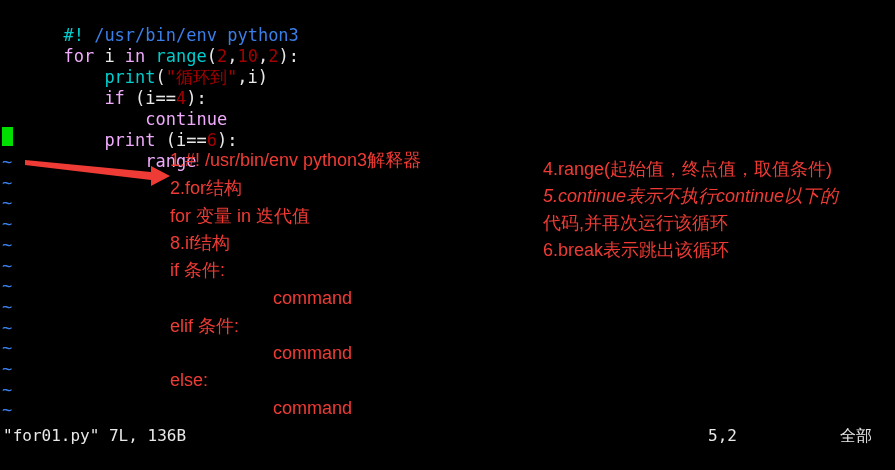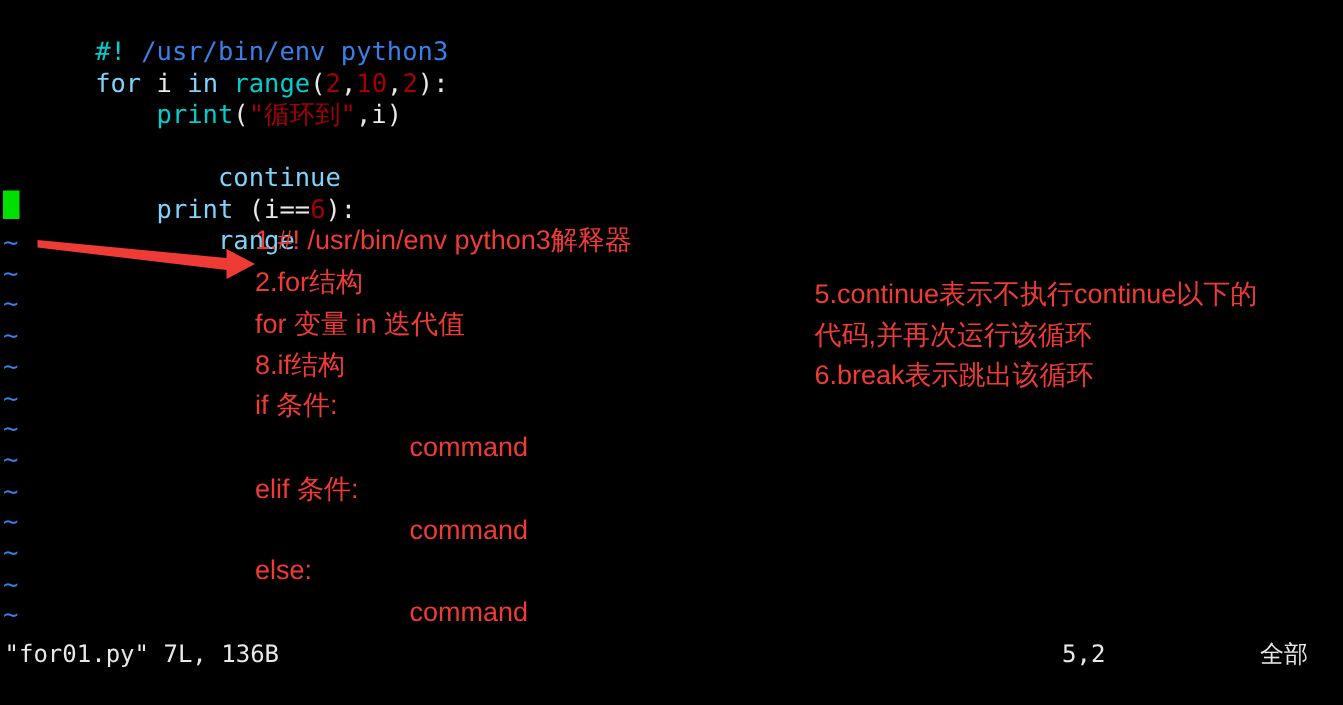--- a/index.html
+++ b/index.html
@@ -32,21 +32,21 @@
     position: absolute;
     left: 2px;
     white-space: pre;
     font-family: "DejaVu Sans Mono", "Liberation Mono", monospace;
     font-size: 17px;
     line-height: 21px;
     letter-spacing: 0px;
   }
   .tok-comment { color: #00cdcd; }
   .tok-path    { color: #3a7fe8; }
-  .tok-kw      { color: #7dd3fc; }
+  .tok-kw      { color: #f0abfc; }
   .tok-plain   { color: #e8e8e8; }
   .tok-fn      { color: #00cdcd; }
   .tok-num     { color: #a30000; }
   .tok-str     { color: #a30000; }
 
   .tilde {
     position: absolute;
     left: 2px;
     color: #3a7fe8;
     font-family: "DejaVu Sans Mono", "Liberation Mono", monospace;
@@ -119,20 +119,23 @@
     </div>
 
     <div class="code-line" style="top:25px">
       <span class="tok-kw">for</span><span class="tok-plain"> i </span><span class="tok-kw">in</span><span class="tok-plain"> </span><span class="tok-fn">range</span><span class="tok-plain">(</span><span class="tok-num">2</span><span class="tok-plain">,</span><span class="tok-num">10</span><span class="tok-plain">,</span><span class="tok-num">2</span><span class="tok-plain">):</span>
     </div>
 
     <div class="code-line" style="top:46px">
       <span class="tok-plain">    </span><span class="tok-fn">print</span><span class="tok-plain">(</span><span class="tok-str">"循环到"</span><span class="tok-plain">,i)</span>
     </div>
 
+    <div class="code-line" style="top:67px">
+      <span class="tok-plain">    </span><span class="tok-kw">if</span><span class="tok-plain"> (i==</span><span class="tok-num">4</span><span class="tok-plain">):</span>
+    </div>
 
     <div class="code-line" style="top:88px">
       <span class="tok-plain">        </span><span class="tok-kw">continue</span>
     </div>
 
     <div class="code-line" style="top:109px">
       <span class="tok-plain">    </span><span class="tok-kw">print</span><span class="tok-plain"> (i==</span><span class="tok-num">6</span><span class="tok-plain">):</span>
     </div>
 
     <div class="code-line" style="top:130px">
@@ -166,21 +169,22 @@
   <div class="anno" style="left:170px; top:178px;">2.for结构</div>
   <div class="anno" style="left:170px; top:206px;">for 变量 in 迭代值</div>
   <div class="anno" style="left:170px; top:233px;">8.if结构</div>
   <div class="anno" style="left:170px; top:260px;">if 条件:</div>
   <div class="anno" style="left:273px; top:288px;">command</div>
   <div class="anno" style="left:170px; top:316px;">elif 条件:</div>
   <div class="anno" style="left:273px; top:343px;">command</div>
   <div class="anno" style="left:170px; top:370px;">else:</div>
   <div class="anno" style="left:273px; top:398px;">command</div>
 
-  <div class="anno-r" style="left:543px; top:186px;">5.continue表示不执行continue以下的</div>
+  <div class="anno-r" style="left:543px; top:159px;">4.range(起始值，终点值，取值条件)</div>
+  <div class="anno-r" style="left:543px; top:186px;font-style:italic;">5.continue表示不执行continue以下的</div>
   <div class="anno-r" style="left:543px; top:213px;">代码,并再次运行该循环</div>
   <div class="anno-r" style="left:543px; top:240px;">6.break表示跳出该循环</div>
 
   <div id="statusline">
     <div class="status-cell" id="status-file">"for01.py" 7L, 136B</div>
     <div class="status-cell" id="status-pos">5,2</div>
     <div class="status-cell" id="status-scr">全部</div>
   </div>
 
 </div>

